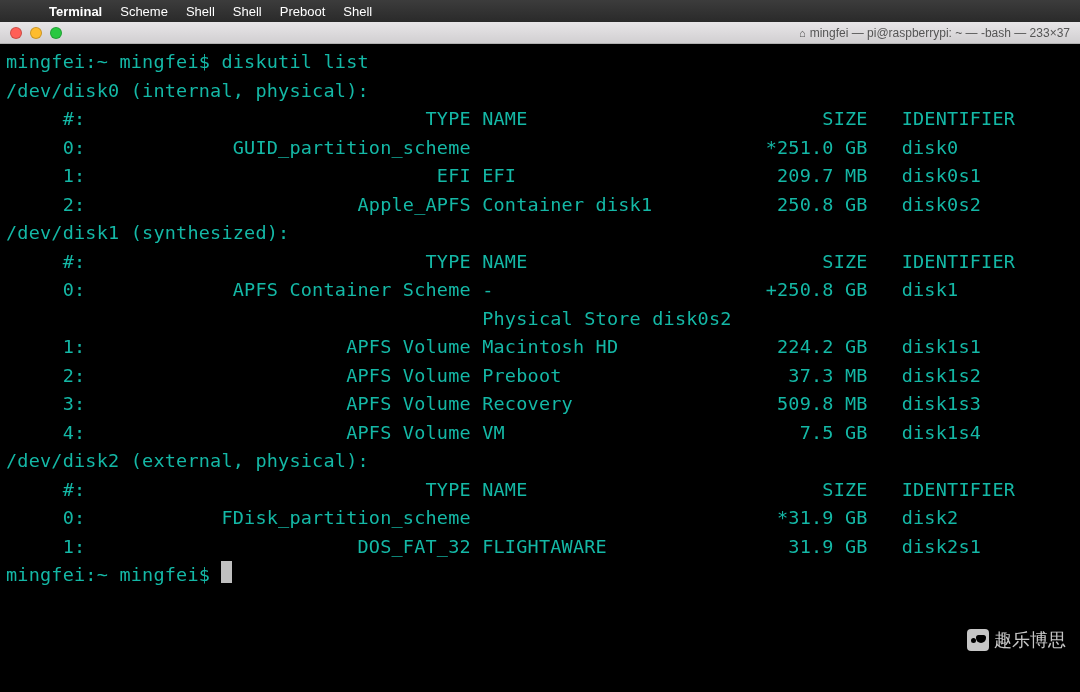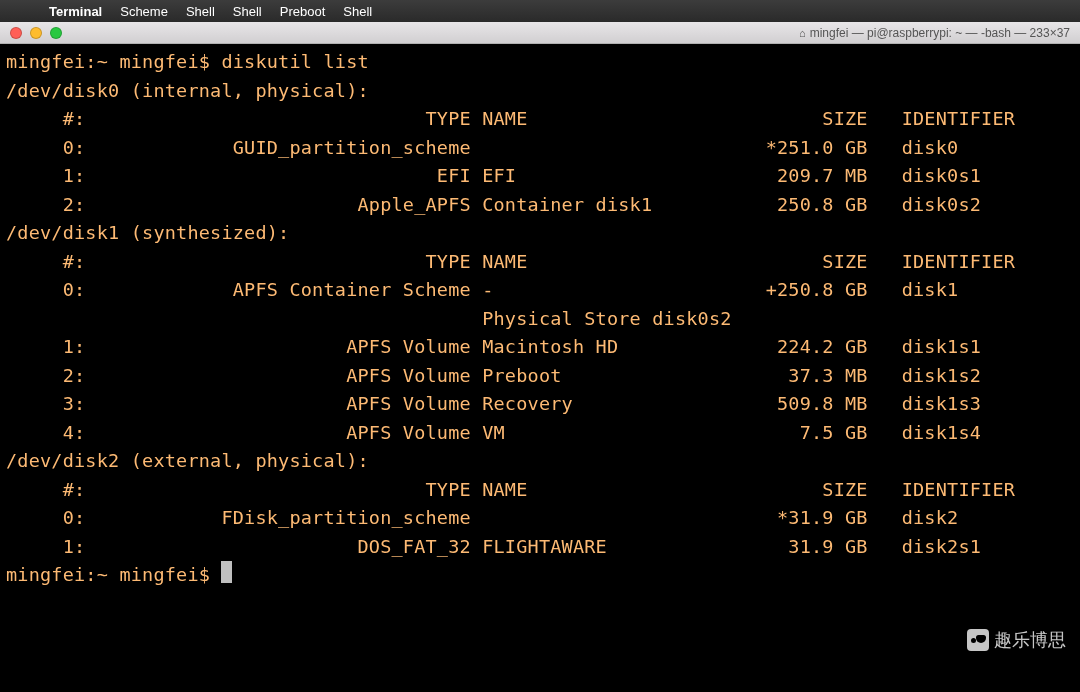--- a/index.html
+++ b/index.html
@@ -56,21 +56,21 @@
     align-items: center;
     gap: 4px;
     color: #555;
   }
   .home-icon {
     display: inline-block;
     font-size: 11px;
   }
   .terminal {
     background: #000;
-    color: #fdba74;
+    color: #14b8a6;
     font-family: "Menlo", "Monaco", "Consolas", monospace;
     font-size: 18.5px;
     line-height: 28.5px;
     padding: 4px 6px;
     white-space: pre;
     letter-spacing: 0.2px;
     height: calc(692px - 44px);
     overflow: hidden;
   }
   .prompt-row { white-space: pre; }

